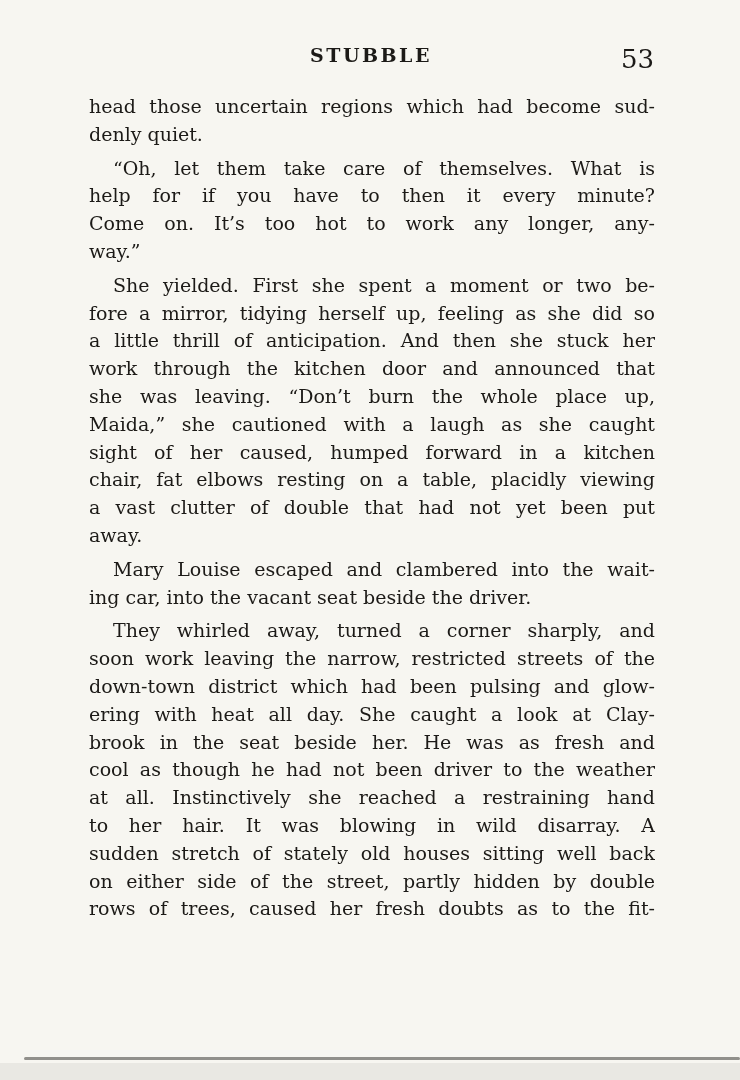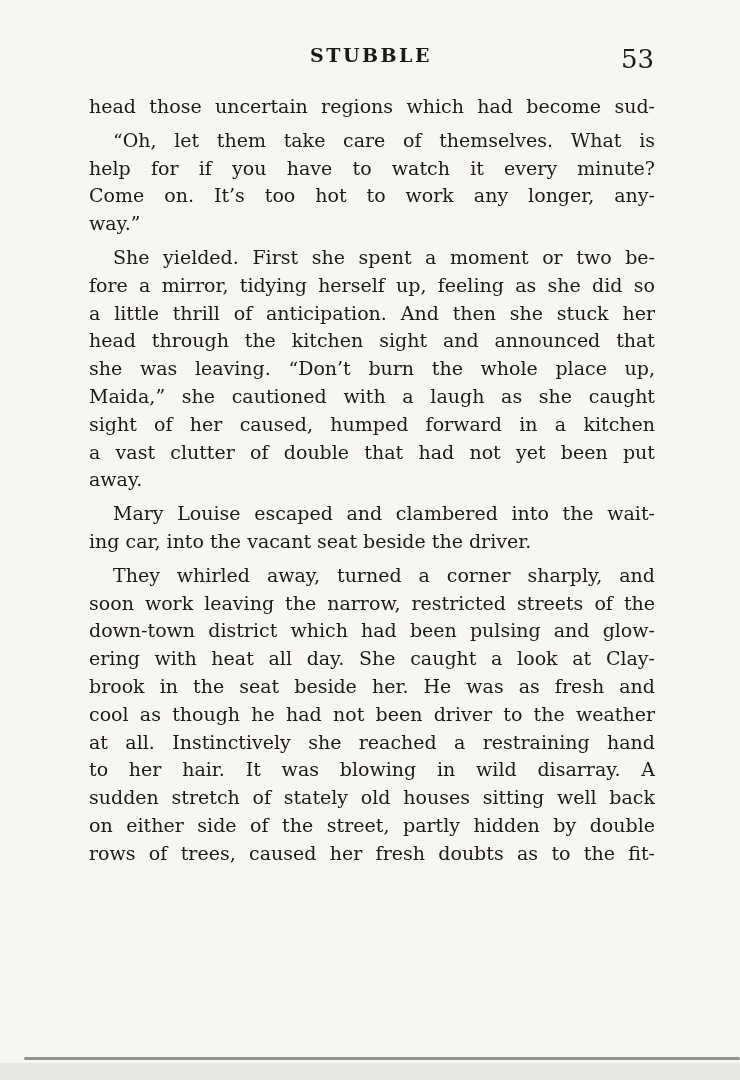--- a/index.html
+++ b/index.html
@@ -76,35 +76,37 @@
 <body>
 
 <div class="page" style="--paper: #f7f6f1; --ink: #1c1a17;">
   <div class="header">
     <span class="running-title">STUBBLE</span>
     <span class="page-number">53</span>
   </div>
   <div class="body-text">
       <div class="paragraph">
         <div class="line">head those uncertain regions which had become sud-</div>
+        <div class="line last">denly quiet.</div>
       </div>
       <div class="paragraph">
         <div class="line indent">“Oh, let them take care of themselves.  What is</div>
-        <div class="line">help for if you have to watch it every minute?</div>
+        <div class="line">help for if you have to then it every minute?</div>
         <div class="line">Come on.  It’s too hot to work any longer, any-</div>
         <div class="line last">way.”</div>
       </div>
       <div class="paragraph">
         <div class="line indent">She yielded.  First she spent a moment or two be-</div>
         <div class="line">fore a mirror, tidying herself up, feeling as she did so</div>
         <div class="line">a little thrill of anticipation.  And then she stuck her</div>
-        <div class="line">head through the kitchen sight and announced that</div>
+        <div class="line">work through the kitchen door and announced that</div>
         <div class="line">she was leaving.  “Don’t burn the whole place up,</div>
         <div class="line">Maida,” she cautioned with a laugh as she caught</div>
         <div class="line">sight of her caused, humped forward in a kitchen</div>
+        <div class="line">chair, fat elbows resting on a table, placidly viewing</div>
         <div class="line">a vast clutter of double that had not yet been put</div>
         <div class="line last">away.</div>
       </div>
       <div class="paragraph">
         <div class="line indent">Mary Louise escaped and clambered into the wait-</div>
         <div class="line last">ing car, into the vacant seat beside the driver.</div>
       </div>
       <div class="paragraph">
         <div class="line indent">They whirled away, turned a corner sharply, and</div>
         <div class="line">soon work leaving the narrow, restricted streets of the</div>

